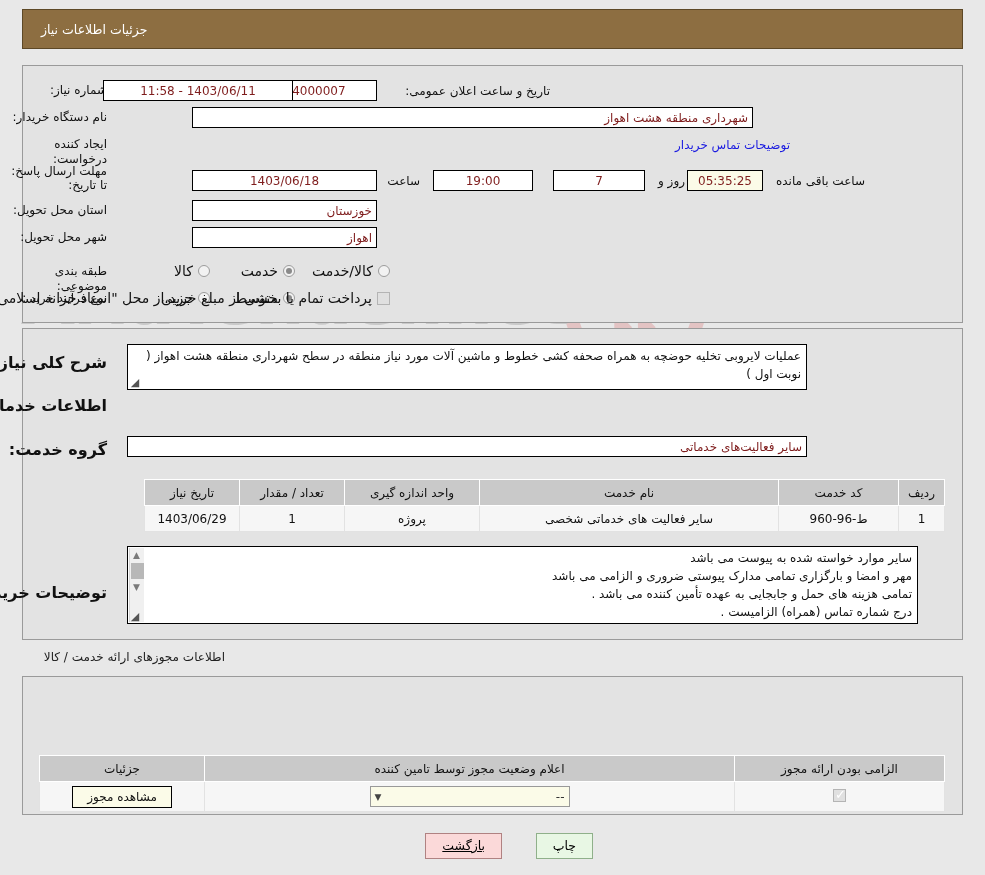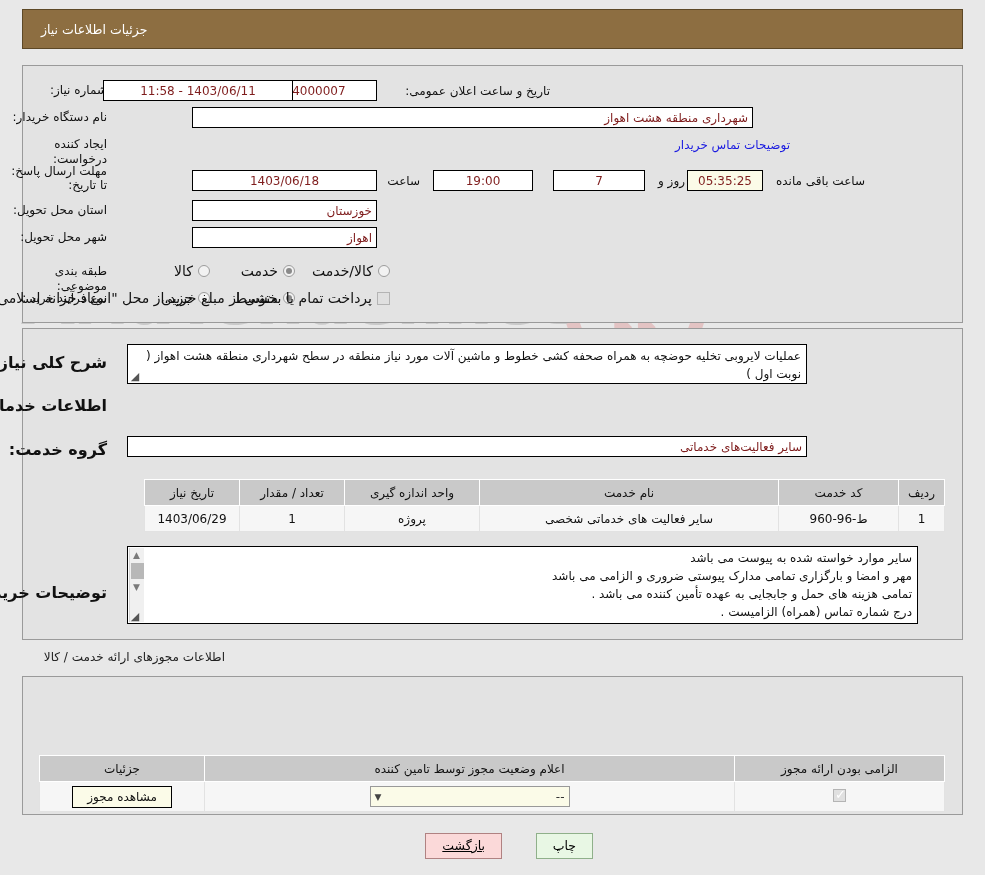--- a/index.html
+++ b/index.html
@@ -348,21 +348,21 @@
     <span class="radio-label">متوسط</span>
   </div>
   <div class="radio-wrap" style="top:290px; right:595px;">
     <span class="chk" id="treasury-chk"></span>
     <span class="radio-label">پرداخت تمام یا بخشی از مبلغ خرید،از محل "اسناد خزانه اسلامی" خواهد بود.</span>
   </div>
 
   <div class="panel" id="panel-mid"></div>
 
   <div class="section-title" style="top:353px; right:878px;">شرح کلی نیاز:</div>
-  <div class="ta-box" style="top:344px; right:178px; width:680px; height:40px;">
+  <div class="ta-box" style="top:344px; right:178px; width:680px; height:46px;">
     <div class="ta-text">عملیات لایروبی تخلیه حوضچه به همراه صحفه کشی خطوط و ماشین آلات مورد نیاز منطقه در سطح شهرداری منطقه هشت اهواز ( نوبت اول )</div>
     <span class="ta-grip">◢</span>
   </div>
 
   <div class="section-title" style="top:396px; right:878px;">اطلاعات خدمات مورد نیاز</div>
 
   <div class="section-title" style="top:440px; right:878px;">گروه خدمت:</div>
   <div class="txt-box txt-right" style="top:436px; right:178px; width:680px;">سایر فعالیت‌های خدماتی</div>
 
   <table class="grid" id="services-table" style="top:479px; right:40px; width:800px;">

